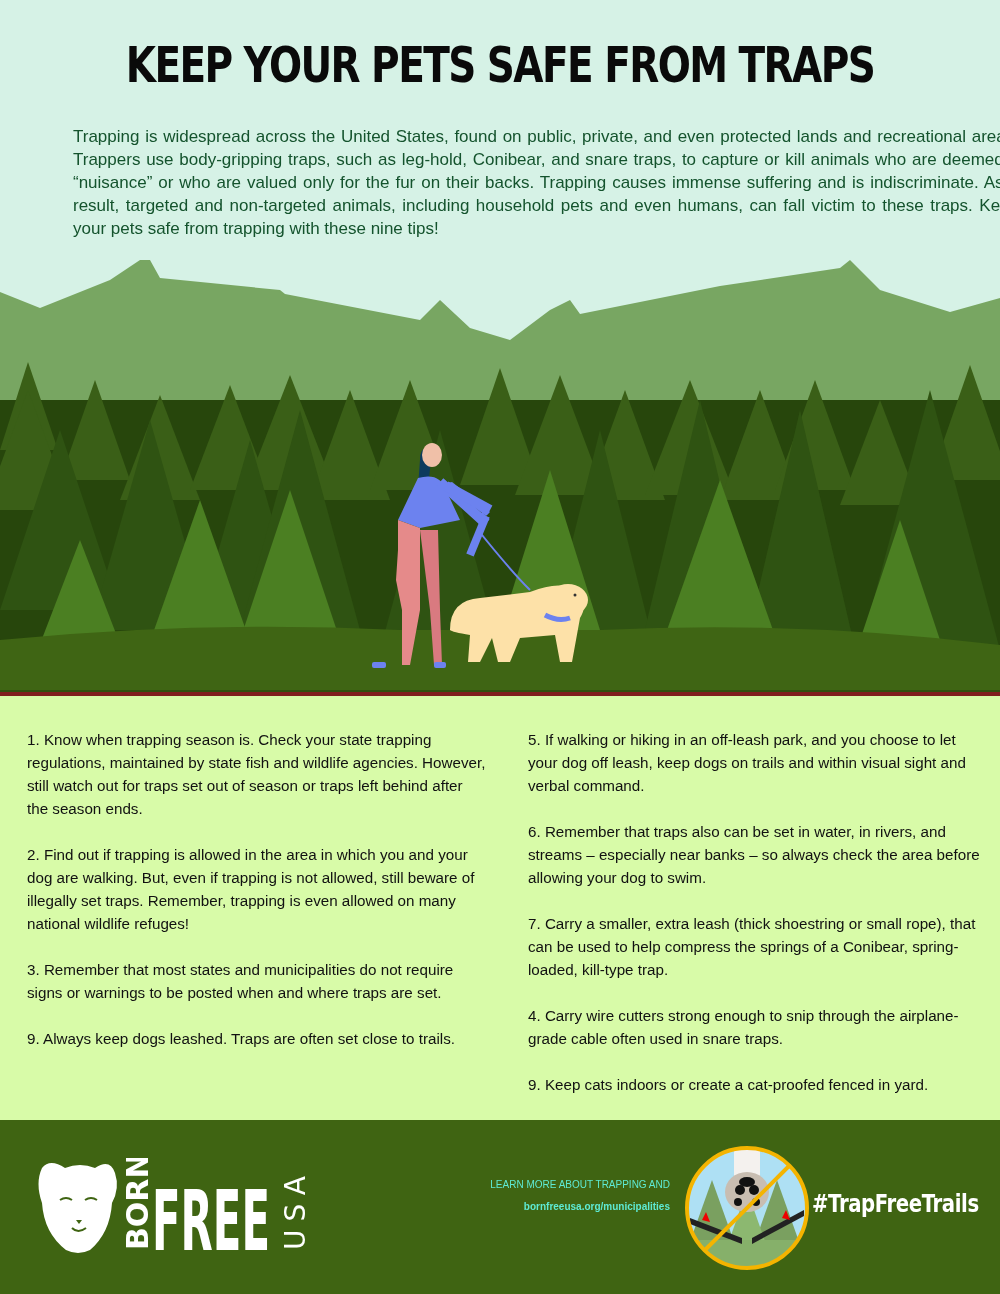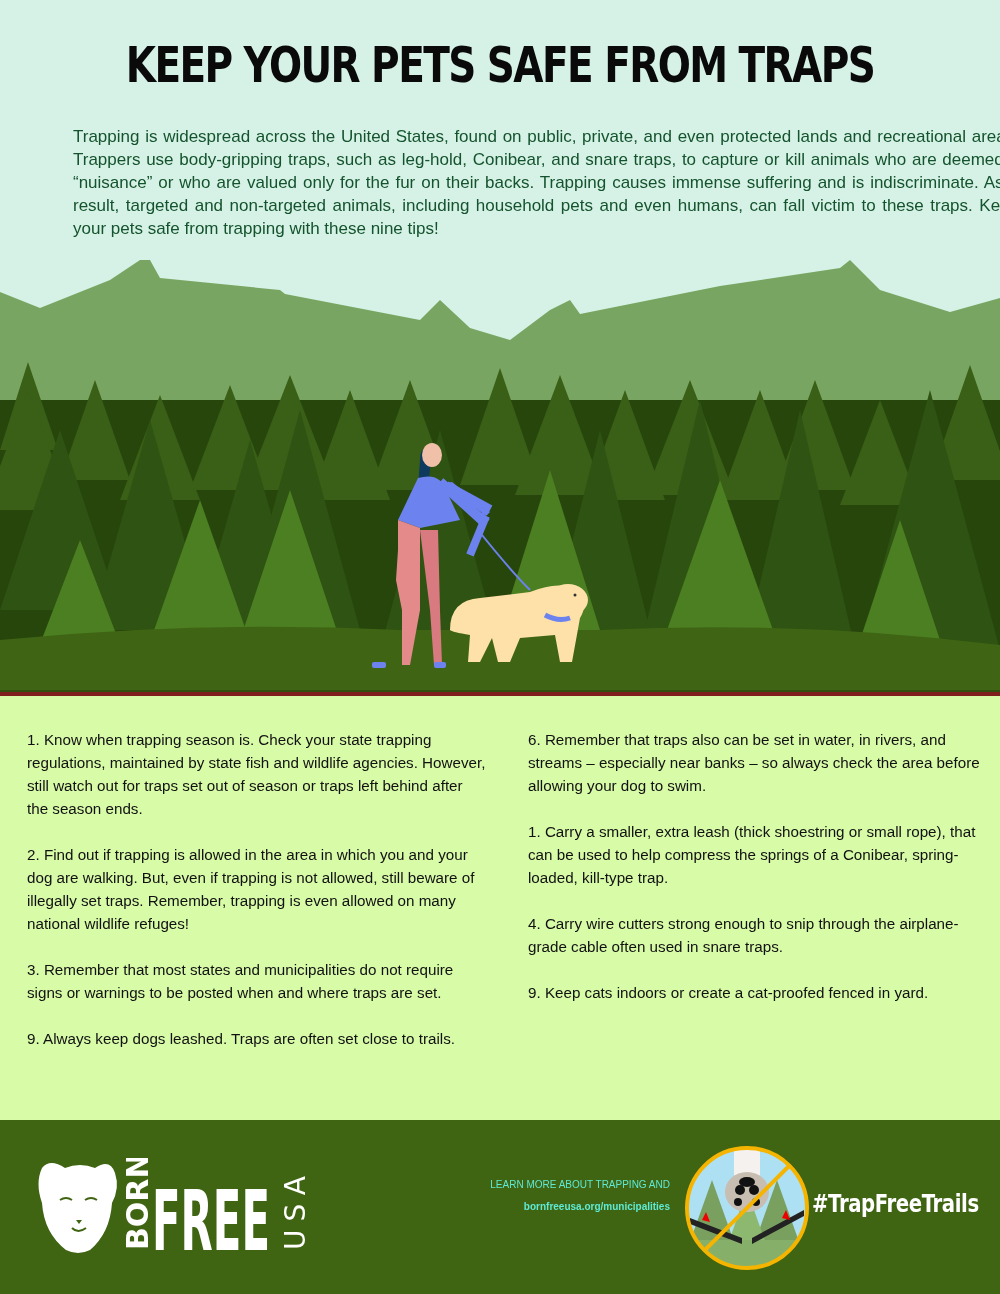--- a/index.html
+++ b/index.html
@@ -117,22 +117,23 @@
   </div>
 
   <div class="tips">
     <div class="col left">
       <p class="tip">1. Know when trapping season is. Check your state trapping regulations, maintained by state fish and wildlife agencies. However, still watch out for traps set out of season or traps left behind after the season ends.</p>
       <p class="tip">2. Find out if trapping is allowed in the area in which you and your dog are walking. But, even if trapping is  not  allowed, still beware of illegally set traps. Remember, trapping is even allowed on many national wildlife refuges!</p>
       <p class="tip">3. Remember that most states and municipalities do  not require signs or warnings to be posted when and where traps are set.</p>
       <p class="tip">9. Always keep dogs leashed. Traps are often set close to trails.</p>
     </div>
     <div class="col right">
+      <p class="tip">5. If walking or hiking in an off-leash park, and you choose to let your dog off leash, keep dogs on trails and within visual sight and verbal command.</p>
       <p class="tip">6. Remember that traps also can be set in water, in rivers, and streams – especially near banks – so always check the area before allowing your dog to swim.</p>
-      <p class="tip">1. Carry a smaller, extra leash (thick shoestring or small rope), that can be used to help compress the springs of a Conibear, spring-loaded, kill-type trap.</p>
+      <p class="tip">7. Carry a smaller, extra leash (thick shoestring or small rope), that can be used to help compress the springs of a Conibear, spring-loaded, kill-type trap.</p>
       <p class="tip">4. Carry wire cutters strong enough to snip through the airplane-grade cable often used in snare traps.</p>
       <p class="tip">9. Keep cats indoors or create a cat-proofed fenced in yard.</p>
     </div>
   </div>
 
   <div class="footer">
     <div class="logo">
       <svg width="285" height="100" viewBox="0 0 285 100">
         <g>
           <path d="M12,10 Q20,0 35,10 Q50,4 65,10 Q80,0 85,15 Q90,30 82,45 Q80,75 60,92 Q48,98 36,92 Q14,75 12,45 Q5,25 12,10 Z" fill="#fff"></path>

